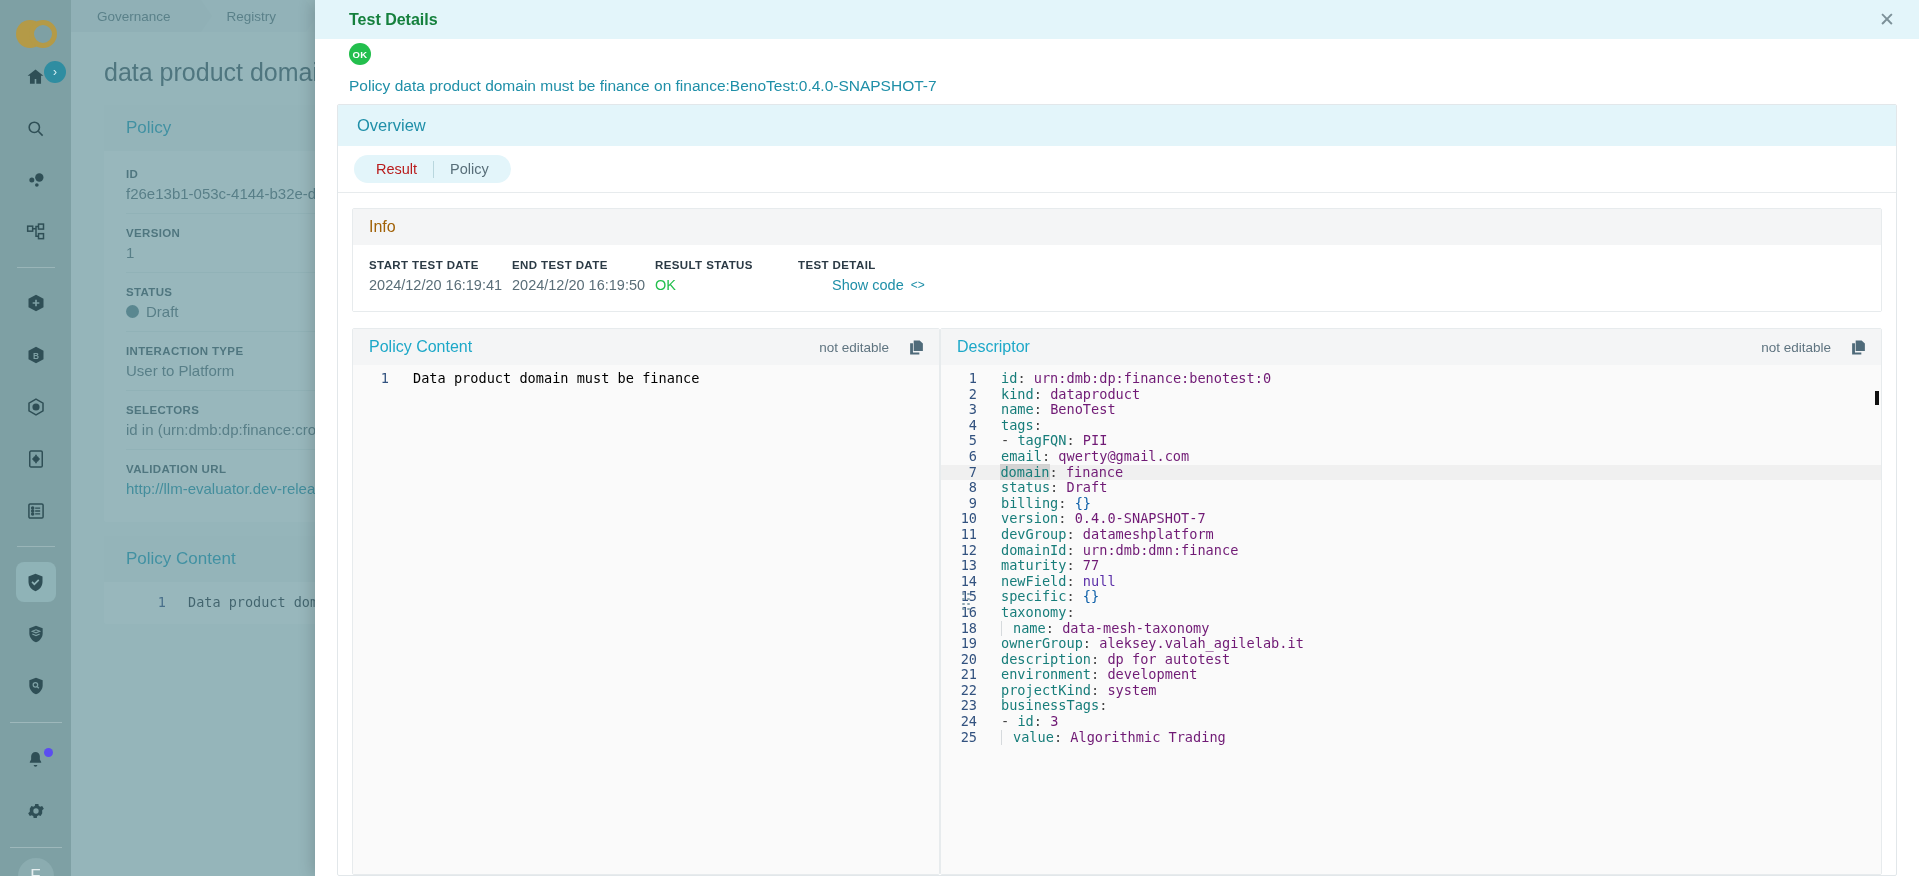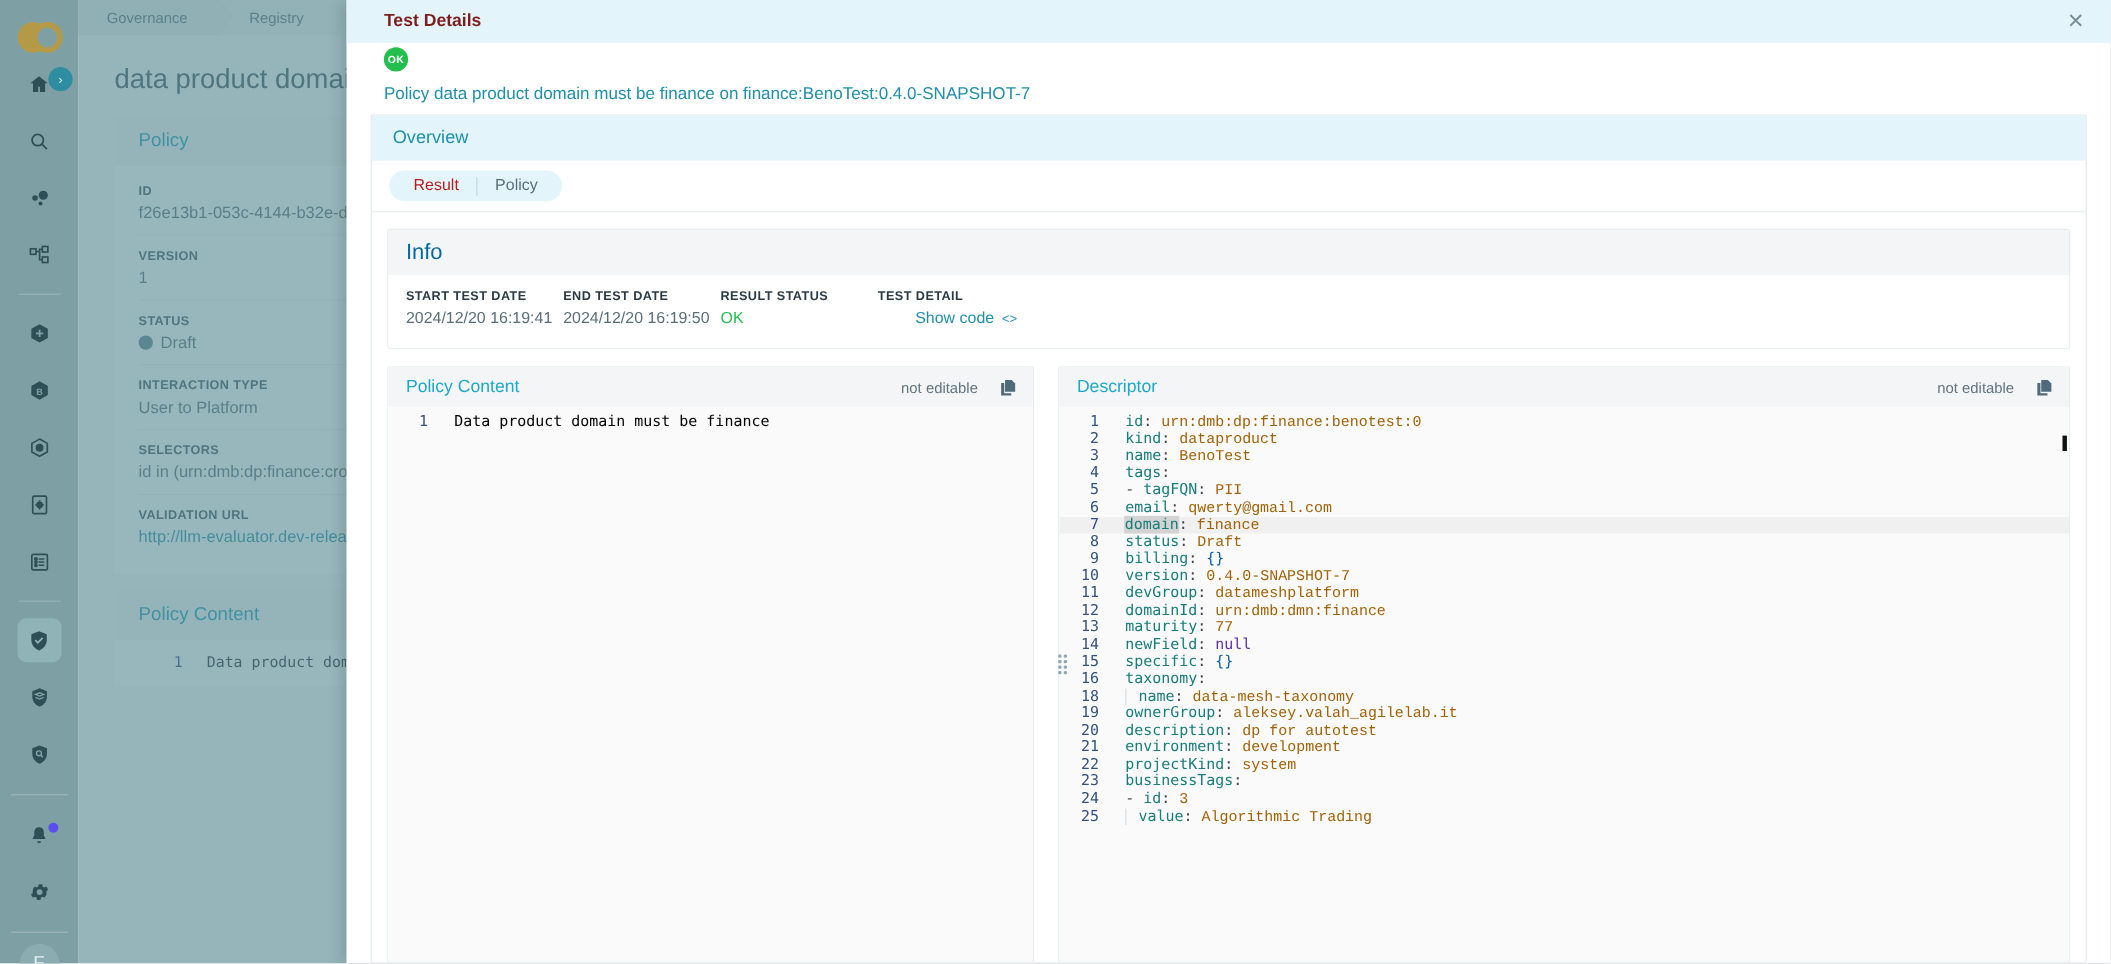--- a/index.html
+++ b/index.html
@@ -80,70 +80,70 @@
   
   .modal {
     position: absolute; left: 315px; top: 0; width: 1604px; height: 876px;
     background: #ffffff; z-index: 5; box-shadow: -3px 0 14px rgba(0,0,0,.16);
     display: flex; flex-direction: column; overflow: hidden;
   }
   .modal-head {
     height: 39px; background: #e3f5fa; display: flex; align-items: center;
     padding: 0 18px 0 34px; flex-shrink: 0;
   }
-  .modal-title { font-size: 16px; color: #7f1d1d; font-weight: 600; text-align: right; }
+  .modal-title { font-size: 16px; color: #15803d; font-weight: 600; text-align: right; }
   .modal-close { margin-left: auto; color: #7c9098; font-size: 19px; line-height: 1; cursor: pointer; padding: 4px 6px; }
 
   .modal-body { flex: 1; overflow: hidden; padding: 1px 22px 0 22px; display: flex; flex-direction: column; }
   .ok-badge {
     width: 22px; height: 22px; border-radius: 50%; background: #23bf4d; color: #fff;
     font-size: 9.5px; font-weight: 700; display: flex; align-items: center; justify-content: center;
     margin: 3px 0 0 12px; letter-spacing: .3px;
   }
   .policy-line { font-size: 15.5px; color: #1f8fa8; margin: 12px 0 9px 12px; }
 
   .overview-card { border: 1px solid #e2e7ea; border-radius: 2px; flex: 1; display: flex; flex-direction: column; overflow: hidden; }
   .overview-head { background: #e3f5fa; padding: 11px 19px; font-size: 16.5px; color: #1f8fa8; flex-shrink: 0; }
   .tabs-bar { padding: 9px 16px; border-bottom: 1px solid #e7ebed; flex-shrink: 0; }
   .tabs-pill { display: inline-flex; align-items: center; background: #e3f5fa; border-radius: 17px; padding: 4px 16px; }
   .tab { font-size: 14.5px; padding: 2px 6px; cursor: pointer; color: #586e79; }
   .tab.active { color: #b91c1c; }
   .tab-sep { width: 1px; height: 17px; background: #b9d7de; margin: 0 10px; }
 
   .panes-wrap { flex: 1; padding: 15px 14px 0 14px; overflow: hidden; display: flex; flex-direction: column; }
   .info-card { border: 1px solid #e7ebed; border-radius: 2px; flex-shrink: 0; }
-  .info-head { background: #f4f5f6; padding: 9px 16px; font-size: 20px; color: #0369a1; }
+  .info-head { background: #f4f5f6; padding: 9px 16px; font-size: 16px; color: #a16207; }
   .info-grid { display: flex; padding: 14px 16px 17px 16px; background: #fff; }
   .info-col { min-width: 143px; margin-right: 0; }
   .info-col.c1 { width: 143px; } .info-col.c2 { width: 142px; }
   .info-col.c3 { width: 117px; } .info-col.c4 { width: 200px; }
   .info-label { font-size: 11.5px; font-weight: 700; color: #2b3a45; letter-spacing: .4px; }
   .info-value { font-size: 14.5px; color: #5a6e78; margin-top: 6px; }
   .info-value.ok { color: #23bf4d; }
   .show-code { font-size: 14.5px; color: #1f8fa8; margin-top: 6px; margin-left: 34px; cursor: pointer; display: inline-flex; align-items: center; gap: 7px; }
   .chev { font-size: 12px; color: #1f8fa8; }
 
   .editors { display: flex; flex: 1; margin-top: 16px; overflow: hidden; position: relative; }
   .editor { border: 1px solid #e7ebed; border-radius: 2px; display: flex; flex-direction: column; overflow: hidden; background: #fff; }
   .editor.left { width: 588px; }
-  .editor.right { flex: 1; margin-left: 22px; }
+  .editor.right { flex: 1; }
   .ed-head { background: #f4f5f6; display: flex; align-items: center; padding: 9px 14px 9px 16px; flex-shrink: 0; }
   .ed-title { font-size: 16px; color: #1da8c8; }
   .ed-note { margin-left: auto; font-size: 13.5px; color: #5f7480; }
   .copy-icon { margin-left: 19px; color: #4f6b7a; cursor: pointer; display: flex; }
   .ed-body { flex: 1; overflow: hidden; position: relative; background: #fafafa; }
   .ed-scroll { position: absolute; inset: 0; overflow: hidden; padding-top: 6px; }
   .cline { display: flex; font-family: "DejaVu Sans Mono", monospace; font-size: 13.6px; line-height: 15.6px; white-space: pre; height: 15.6px; }
   .cline .ln { width: 36px; text-align: right; color: #32527f; flex-shrink: 0; margin-right: 0; }
   .cline .code { margin-left: 24px; }
   .cline.cur { background: #f0f0f0; }
   .cline.cur .code { position: relative; }
   .k { color: #177d7a; }
   .p { color: #444; }
-  .v { color: #a16207; font-family: Liberation Mono, monospace; }
+  .v { color: #701a75; }
   .nl { color: #5b2fa8; }
   .br { color: #0b5ea8; }
   .dash { color: #444; }
   .guide { border-left: 1px solid #d6dadd; padding-left: 11px; margin-left: -1px; }
   .sel-tok { background: #d3d3d3; }
   .caret { border-left: 1.6px solid #111; margin-right: -1.6px; display: inline-block; height: 13px; vertical-align: -2px; }
   .ed-vscroll { position: absolute; right: 2px; top: 26px; width: 4px; height: 14px; background: #111; }
   .drag-handle {
     position: absolute; left: 610px; top: 50%; transform: translateY(-50%);
     width: 8px; height: 20px; cursor: col-resize; z-index: 3;

